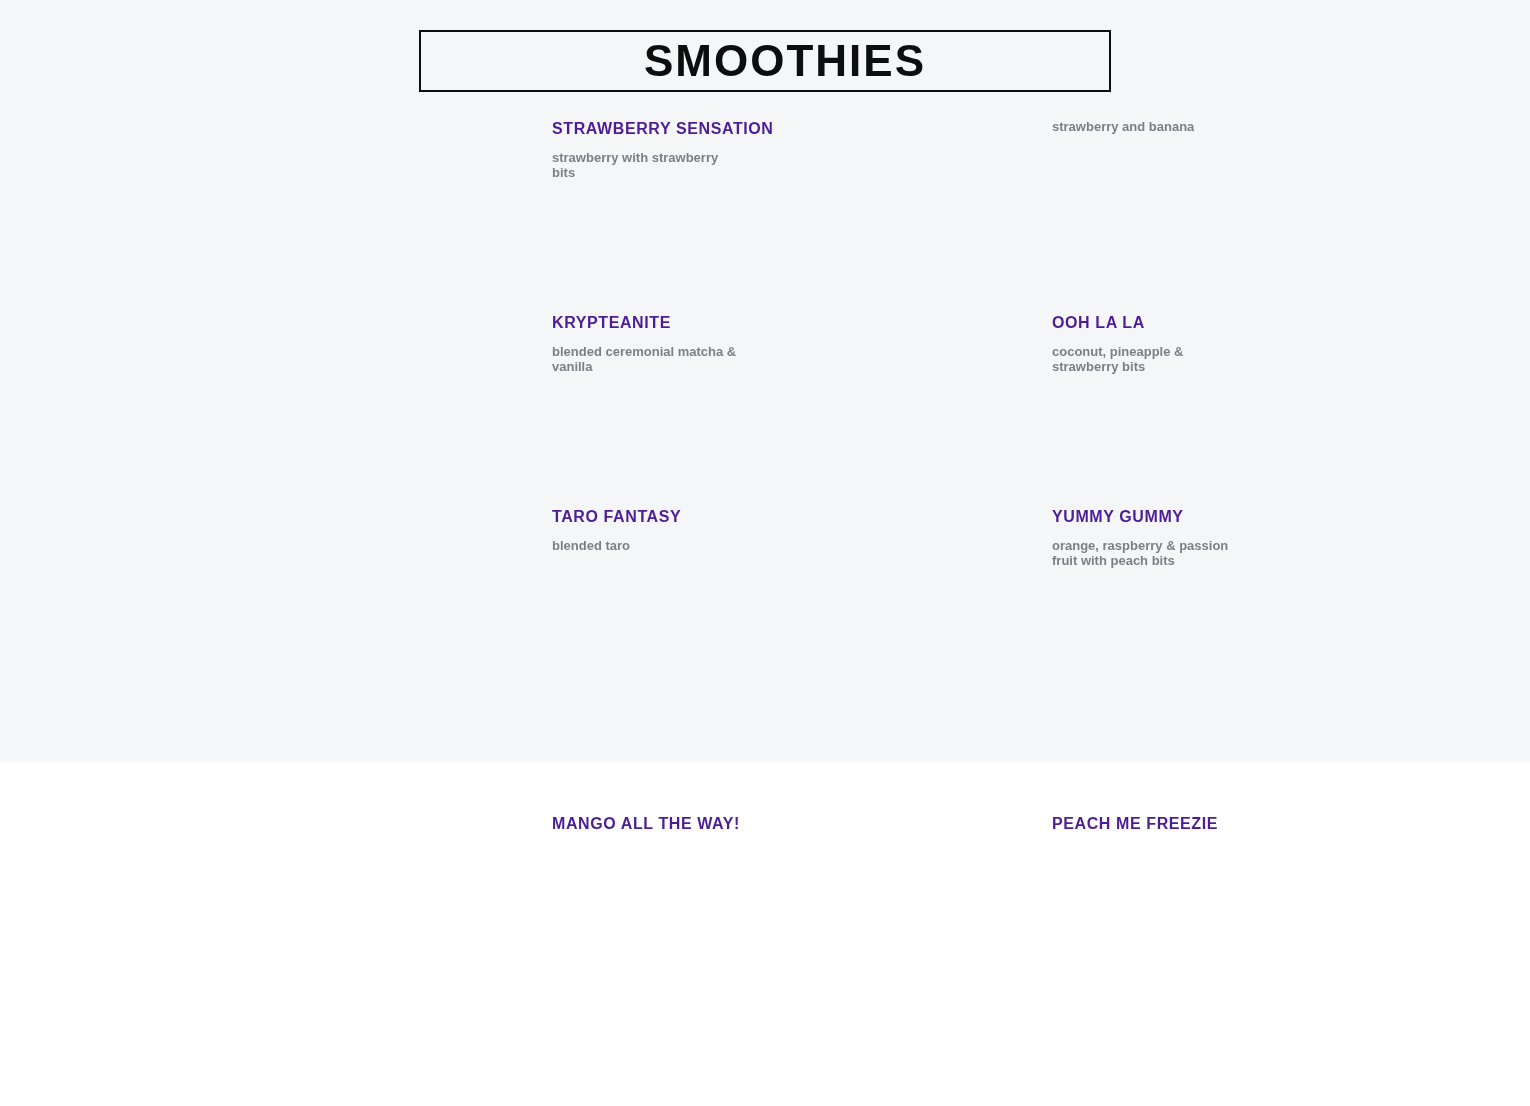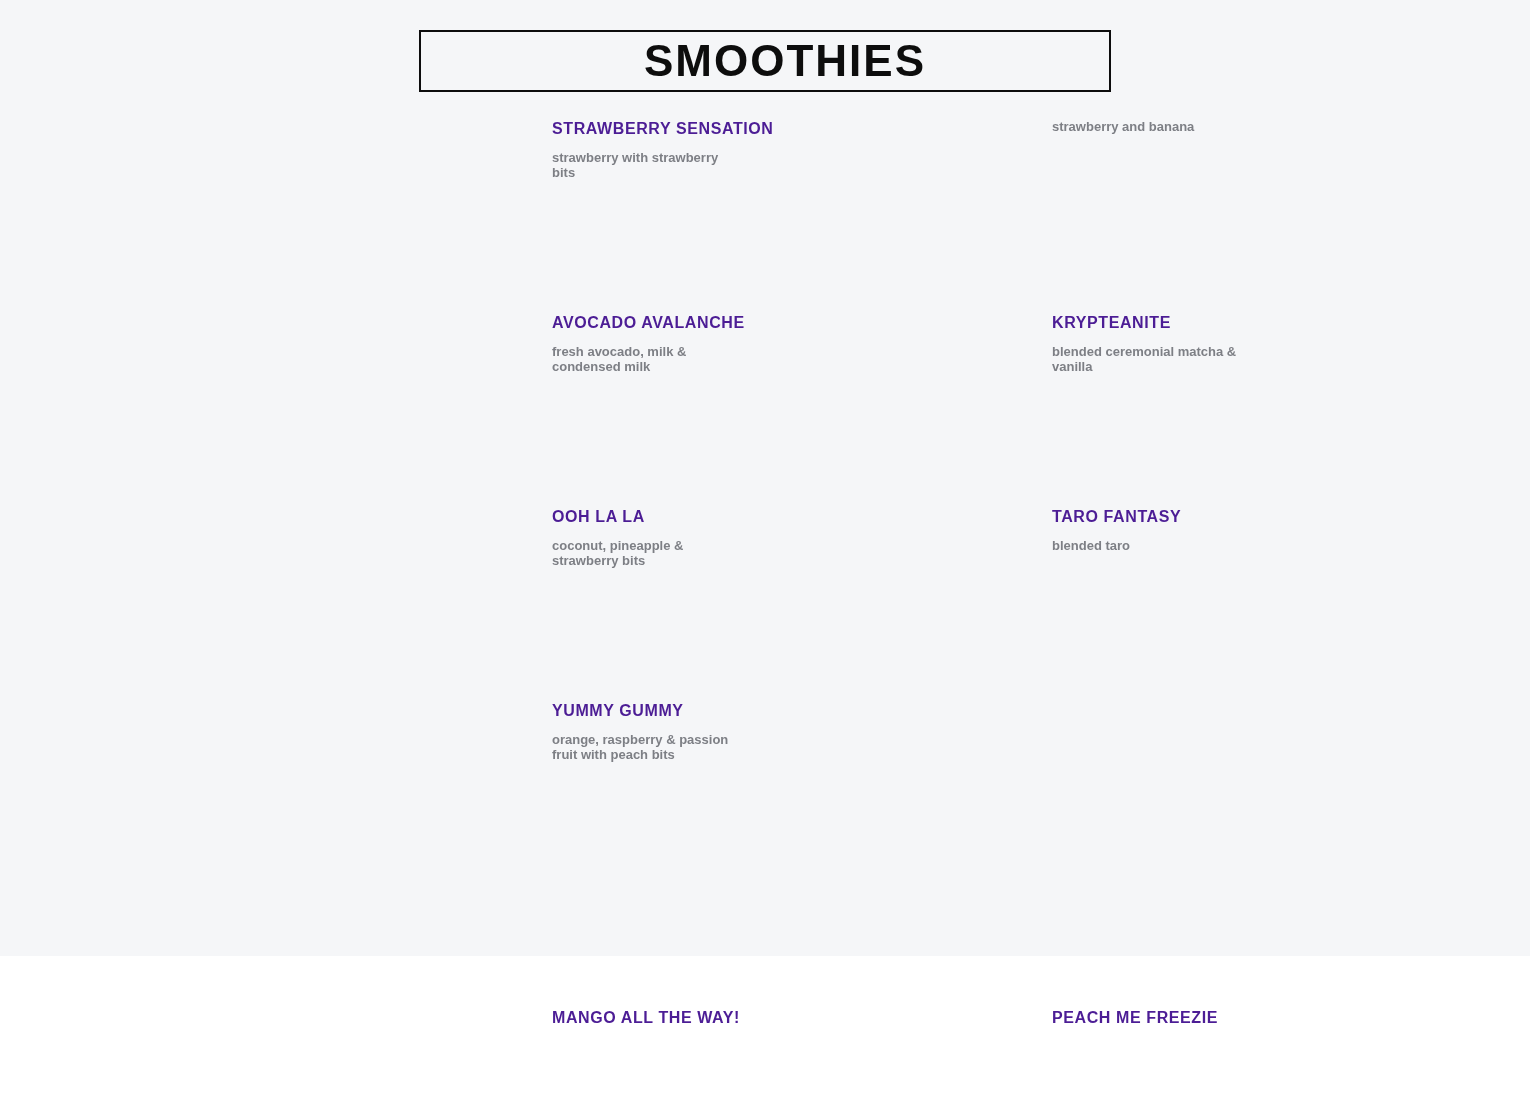--- a/index.html
+++ b/index.html
@@ -95,24 +95,20 @@
 
       <div class="item col-left">
         <div class="item-name">STRAWBERRY SENSATION</div>
         <div class="item-desc">strawberry with strawberry bits</div>
       </div>
 
       <div class="item col-right">
         <div class="item-desc">strawberry and banana</div>
       </div>
 
-      <div class="item col-left">
-        <div class="item-name">AVOCADO AVALANCHE</div>
-        <div class="item-desc">fresh avocado, milk &amp; condensed milk</div>
-      </div>
 
       <div class="item col-right">
         <div class="item-name">KRYPTEANITE</div>
         <div class="item-desc">blended ceremonial matcha &amp; vanilla</div>
       </div>
 
       <div class="item col-left">
         <div class="item-name">OOH LA LA</div>
         <div class="item-desc">coconut, pineapple &amp; strawberry bits</div>
       </div>

